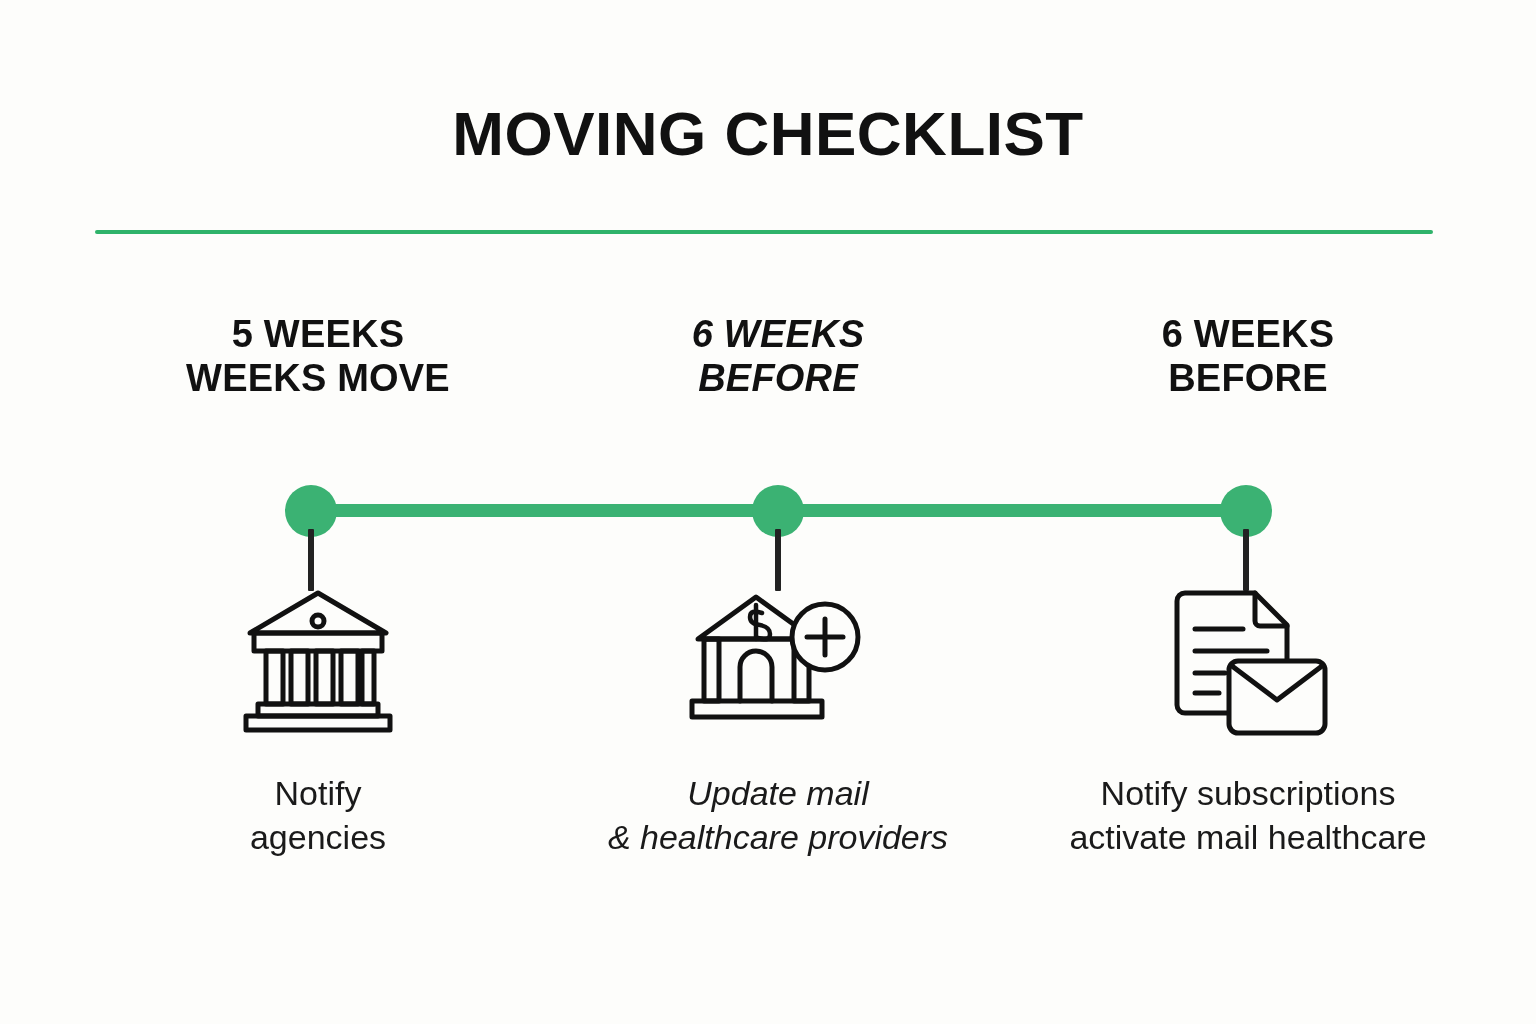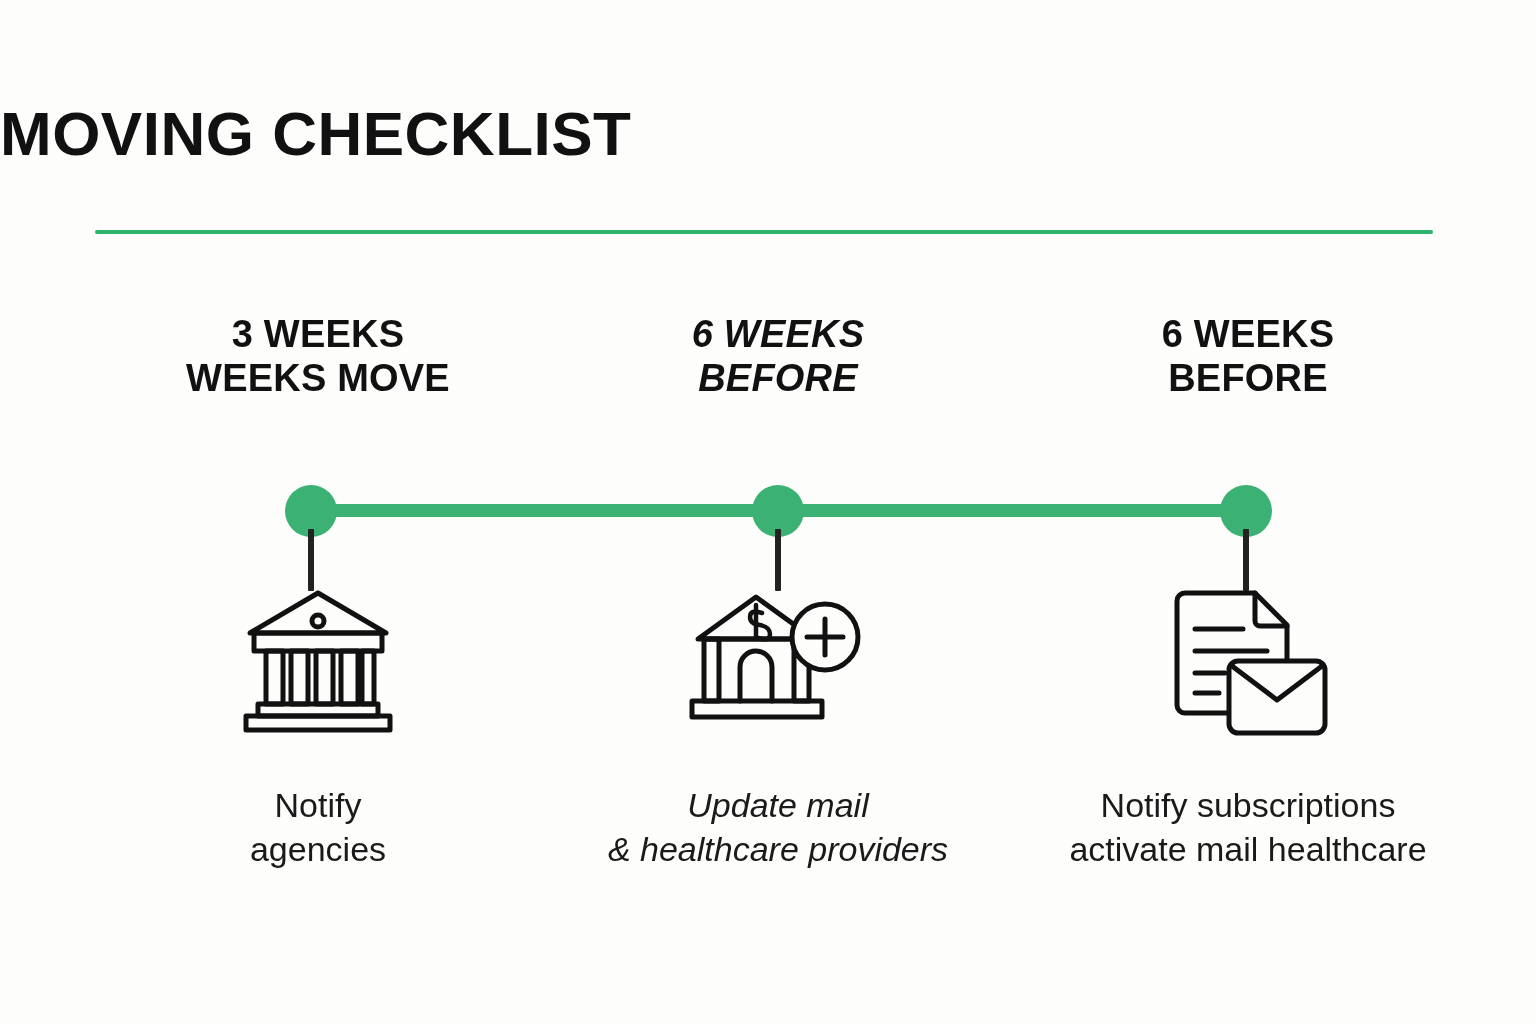--- a/index.html
+++ b/index.html
@@ -21,21 +21,21 @@
     width: 1536px;
     height: 1024px;
   }
 
   
   .title {
     position: absolute;
     top: 103px;
     left: 0;
     width: 1536px;
-    text-align: left;
+    text-align: center;
     font-size: 62px;
     font-weight: 700;
     letter-spacing: 0.5px;
     color: #111111;
     line-height: 1;
     white-space: nowrap;
   }
 
   
   .divider {
@@ -127,21 +127,20 @@
   .col-caption {
     position: absolute;
     top: 772px;
     left: 0;
     width: 100%;
     text-align: center;
     font-size: 34px;
     font-weight: 400;
     color: #1a1a1a;
     line-height: 1.28;
-    margin-top: 12px;
   }
   .col.c1 .col-caption { top: 772px; }
 
   .icon-svg { display: block; }
 </style>
 </head>
 <body>
 
 <div class="page">
 
@@ -157,21 +156,21 @@
     <div class="tl-dot d3"></div>
 
     <div class="tl-stem s1"></div>
     <div class="tl-stem s2"></div>
     <div class="tl-stem s3"></div>
   </div>
 
   <div class="col c1">
 
     <div class="col-head">
-      <div>3 WEEKS</div>
+      <div>5 WEEKS</div>
       <div>WEEKS MOVE</div>
     </div>
 
     <div class="col-icon">
       <svg class="icon-svg" width="160" height="150" viewBox="0 0 160 150" fill="none" stroke="#111111" stroke-width="5" stroke-linejoin="round" stroke-linecap="round">
 
         <path d="M12 50 L80 10 L148 50 Z"></path>
 
         <circle cx="80" cy="38" r="6"></circle>
 

